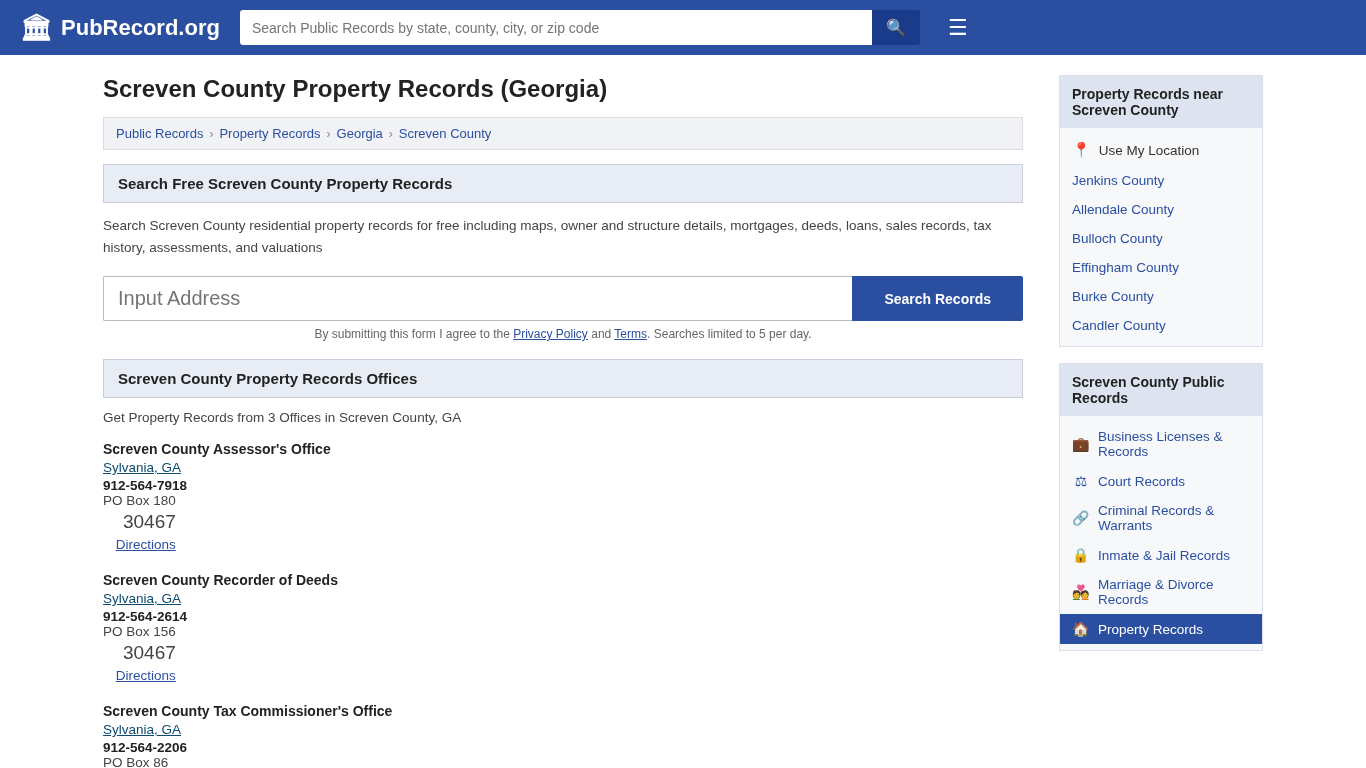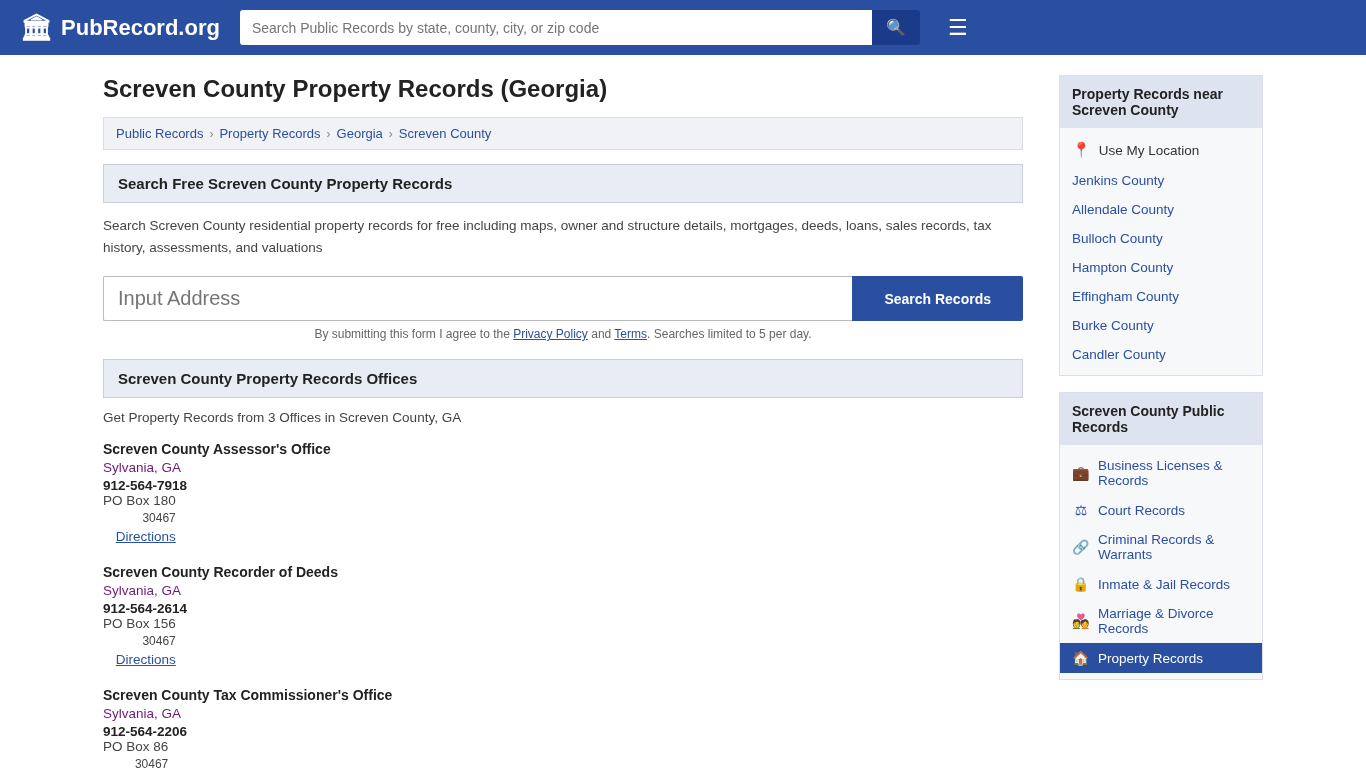--- a/index.html
+++ b/index.html
@@ -171,38 +171,39 @@
     }
     .office-left {}
     .office-name {
       font-weight: bold;
       font-size: 14px;
       color: #222;
       margin-bottom: 3px;
     }
     .office-city {
       font-size: 13.5px;
-      color: #701a75;
+      color: #0c4a6e;
       margin-bottom: 3px;
+      text-decoration: underline;
     }
     .office-phone {
       font-weight: bold;
       font-size: 13.5px;
       color: #222;
     }
     .office-right {
       text-align: right;
     }
     .office-po {
       font-size: 13.5px;
       color: #444;
       margin-bottom: 3px;
     }
     .office-zip {
-      font-size: 12px;
+      font-size: 19px;
       color: #444;
       margin-bottom: 3px;
     }
     .directions-link {
       color: #2a4fa0;
       text-decoration: underline;
       font-size: 13.5px;
       cursor: pointer;
     }
 
@@ -366,23 +367,20 @@
             <a href="#" class="sidebar-item">
               <span class="sidebar-item-text">Jenkins County</span>
             </a>
             <a href="#" class="sidebar-item">
               <span class="sidebar-item-text">Allendale County</span>
             </a>
             <a href="#" class="sidebar-item">
               <span class="sidebar-item-text">Bulloch County</span>
             </a>
             <a href="#" class="sidebar-item">
-              <span class="sidebar-item-text">Hampton County</span>
-            </a>
-            <a href="#" class="sidebar-item">
               <span class="sidebar-item-text">Effingham County</span>
             </a>
             <a href="#" class="sidebar-item">
               <span class="sidebar-item-text">Burke County</span>
             </a>
             <a href="#" class="sidebar-item">
               <span class="sidebar-item-text">Candler County</span>
             </a>
           </div>
       </div>

